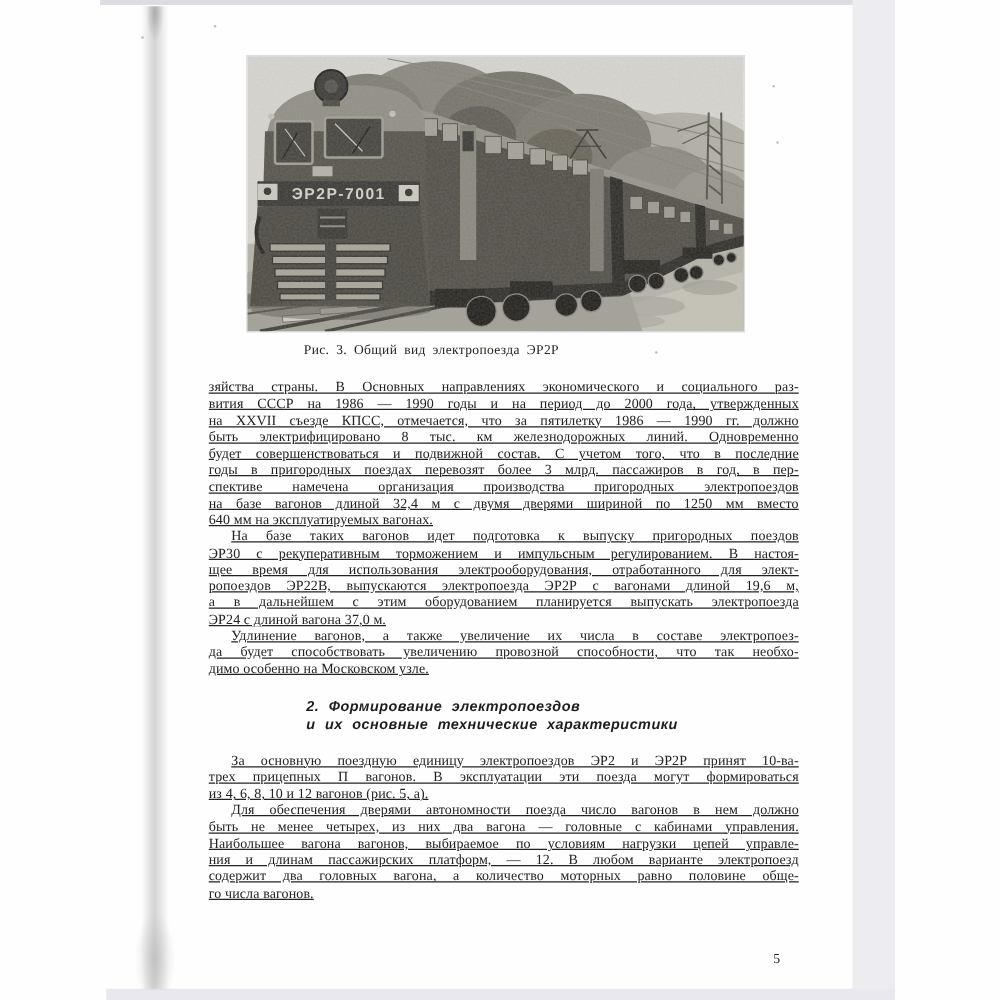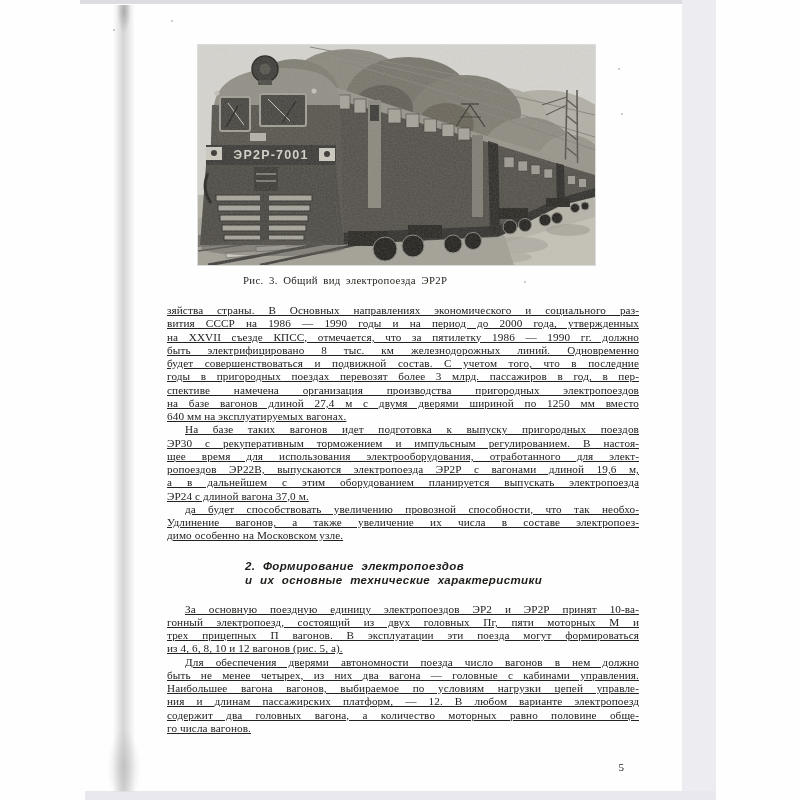--- a/index.html
+++ b/index.html
@@ -244,43 +244,42 @@
 
 <div id="textcol">
   <div class="para">
       <div class="jline">зяйства страны. В Основных направлениях экономического и социального раз-</div>
       <div class="jline">вития СССР на 1986 — 1990 годы и на период до 2000 года, утвержденных</div>
       <div class="jline">на XXVII съезде КПСС, отмечается, что за пятилетку 1986 — 1990 гг. должно</div>
       <div class="jline">быть электрифицировано 8 тыс. км железнодорожных линий. Одновременно</div>
       <div class="jline">будет совершенствоваться и подвижной состав. С учетом того, что в последние</div>
       <div class="jline">годы в пригородных поездах перевозят более 3 млрд. пассажиров в год, в пер-</div>
       <div class="jline">спективе намечена организация производства пригородных электропоездов</div>
-      <div class="jline">на базе вагонов длиной 27,4 м с двумя дверями шириной по 1250 мм вместо</div>
+      <div class="jline">на базе вагонов длиной 32,4 м с двумя дверями шириной по 1250 мм вместо</div>
       <div class="jlast">640 мм на эксплуатируемых вагонах.</div>
     </div>
   <div class="para indent">
       <div class="jline">На базе таких вагонов идет подготовка к выпуску пригородных поездов</div>
       <div class="jline">ЭР30 с рекуперативным торможением и импульсным регулированием. В настоя-</div>
       <div class="jline">щее время для использования электрооборудования, отработанного для элект-</div>
       <div class="jline">ропоездов ЭР22В, выпускаются электропоезда ЭР2Р с вагонами длиной 19,6 м,</div>
       <div class="jline">а в дальнейшем с этим оборудованием планируется выпускать электропоезда</div>
       <div class="jlast">ЭР24 с длиной вагона 37,0 м.</div>
     </div>
   <div class="para indent">
+      <div class="jline">Удлинение вагонов, а также увеличение их числа в составе электропоез-</div>
       <div class="jline">да будет способствовать увеличению провозной способности, что так необхо-</div>
-      <div class="jline">Удлинение вагонов, а также увеличение их числа в составе электропоез-</div>
       <div class="jlast">димо особенно на Московском узле.</div>
     </div>
   <div id="heading">
     <div>2. Формирование электропоездов</div>
     <div>и их основные технические характеристики</div>
   </div>
   <div class="para indent">
       <div class="jline">За основную поездную единицу электропоездов ЭР2 и ЭР2Р принят 10-ва-</div>
-      <div class="jline">гонный электропоезд, состоящий из двух головных Пг, пяти моторных М и</div>
       <div class="jline">трех прицепных П вагонов. В эксплуатации эти поезда могут формироваться</div>
       <div class="jlast">из 4, 6, 8, 10 и 12 вагонов (рис. 5, а).</div>
     </div>
   <div class="para indent">
       <div class="jline">Для обеспечения дверями автономности поезда число вагонов в нем должно</div>
       <div class="jline">быть не менее четырех, из них два вагона — головные с кабинами управления.</div>
       <div class="jline">Наибольшее вагона вагонов, выбираемое по условиям нагрузки цепей управле-</div>
       <div class="jline">ния и длинам пассажирских платформ, — 12. В любом варианте электропоезд</div>
       <div class="jline">содержит два головных вагона, а количество моторных равно половине обще-</div>
       <div class="jlast">го числа вагонов.</div>

